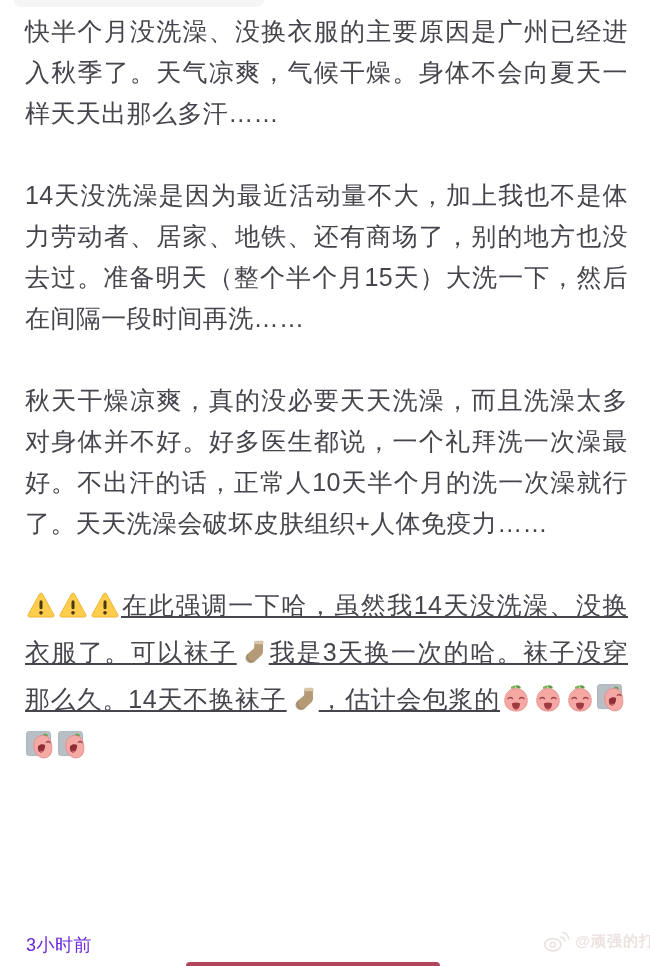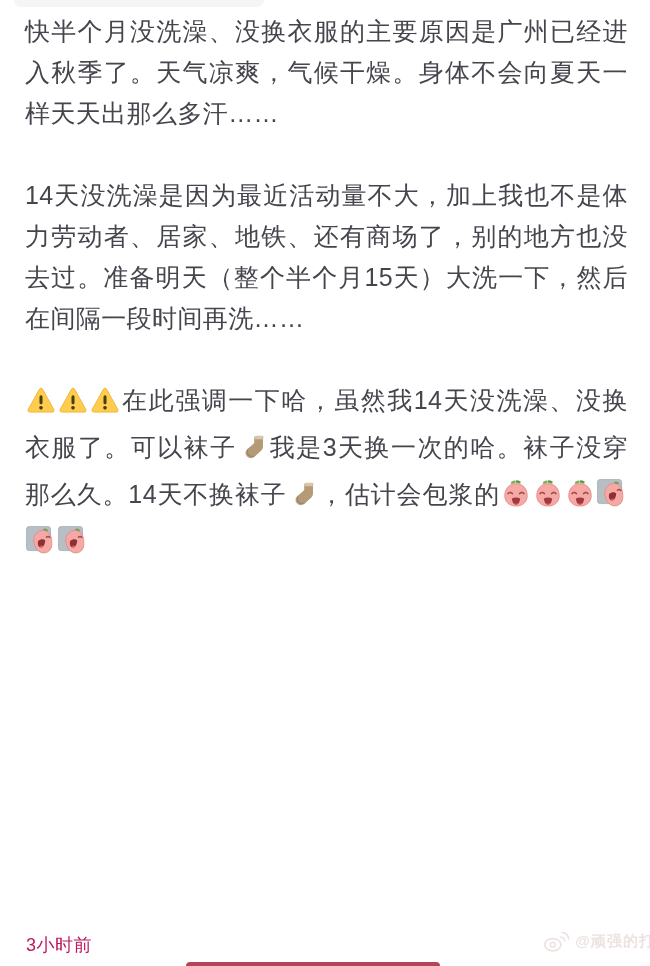--- a/index.html
+++ b/index.html
@@ -12,26 +12,26 @@
   .top-remnant {
     position:absolute; top:0; left:14px; width:250px; height:7px;
     background:#f6f5f5; border-radius:0 0 12px 12px;
   }
   .post-body {
     position:absolute; top:11px; left:25px; width:603px;
     color:#45454d; font-size:25px; line-height:41px;
     letter-spacing:0.4px; text-align:justify;
   }
   .para { margin:0 0 41px 0; }
-  .para:last-child { margin-bottom:0; }
+  .para:last-child { margin-bottom:0;text-decoration:underline; }
   .emoji { display:inline-block; vertical-align:-6px; margin:0 1px; }
   .emoji svg { width:30px; height:30px; display:inline-block; }
   .timestamp {
     position:absolute; left:26px; top:933px;
-    font-size:18px; color:#be185d; letter-spacing:0.5px;
+    font-size:18px; color:#6d28d9; letter-spacing:0.5px;
   }
   .watermark {
     position:absolute; right:10px; top:929px;
     display:flex; align-items:center; gap:5px;
     color:#ece2e0; font-size:15px; letter-spacing:1px;
     font-weight:bold;
   }
   .wb-logo svg { width:27px; height:24px; display:block; }
   .red-bar {
     position:absolute; left:186px; bottom:0; width:254px; height:4px;
@@ -40,20 +40,21 @@
 </style>
 </head>
 <body>
 
 <div class="page">
   <div class="top-remnant"></div>
 
   <div class="post-body">
       <p class="para"><span>快半个月没洗澡、没换衣服的主要原因是广州已经进入秋季了。天气凉爽，气候干燥。身体不会向夏天一样天天出那么多汗……</span></p>
       <p class="para"><span>14天没洗澡是因为最近活动量不大，加上我也不是体力劳动者、居家、地铁、还有商场了，别的地方也没去过。准备明天（整个半个月15天）大洗一下，然后在间隔一段时间再洗……</span></p>
+      <p class="para"><span>秋天干燥凉爽，真的没必要天天洗澡，而且洗澡太多对身体并不好。好多医生都说，一个礼拜洗一次澡最好。不出汗的话，正常人10天半个月的洗一次澡就行了。天天洗澡会破坏皮肤组织+人体免疫力……</span></p>
       <p class="para"><span class="emoji"><svg viewBox="0 0 36 36">
             <path fill="#ffcc4d" stroke="#e8b02e" stroke-width="1" d="M16.2 4.8c.8-1.5 2.8-1.5 3.6 0l13.6 24.6c.8 1.4-.2 3.1-1.8 3.1H4.4c-1.6 0-2.6-1.7-1.8-3.1L16.2 4.8z"></path>
             <rect x="16.2" y="12.2" width="3.6" height="10.8" rx="1.8" fill="#473d12"></rect>
             <circle cx="18" cy="27.4" r="2.2" fill="#473d12"></circle>
           </svg></span><span class="emoji"><svg viewBox="0 0 36 36">
             <path fill="#ffcc4d" stroke="#e8b02e" stroke-width="1" d="M16.2 4.8c.8-1.5 2.8-1.5 3.6 0l13.6 24.6c.8 1.4-.2 3.1-1.8 3.1H4.4c-1.6 0-2.6-1.7-1.8-3.1L16.2 4.8z"></path>
             <rect x="16.2" y="12.2" width="3.6" height="10.8" rx="1.8" fill="#473d12"></rect>
             <circle cx="18" cy="27.4" r="2.2" fill="#473d12"></circle>
           </svg></span><span class="emoji"><svg viewBox="0 0 36 36">
             <path fill="#ffcc4d" stroke="#e8b02e" stroke-width="1" d="M16.2 4.8c.8-1.5 2.8-1.5 3.6 0l13.6 24.6c.8 1.4-.2 3.1-1.8 3.1H4.4c-1.6 0-2.6-1.7-1.8-3.1L16.2 4.8z"></path>

